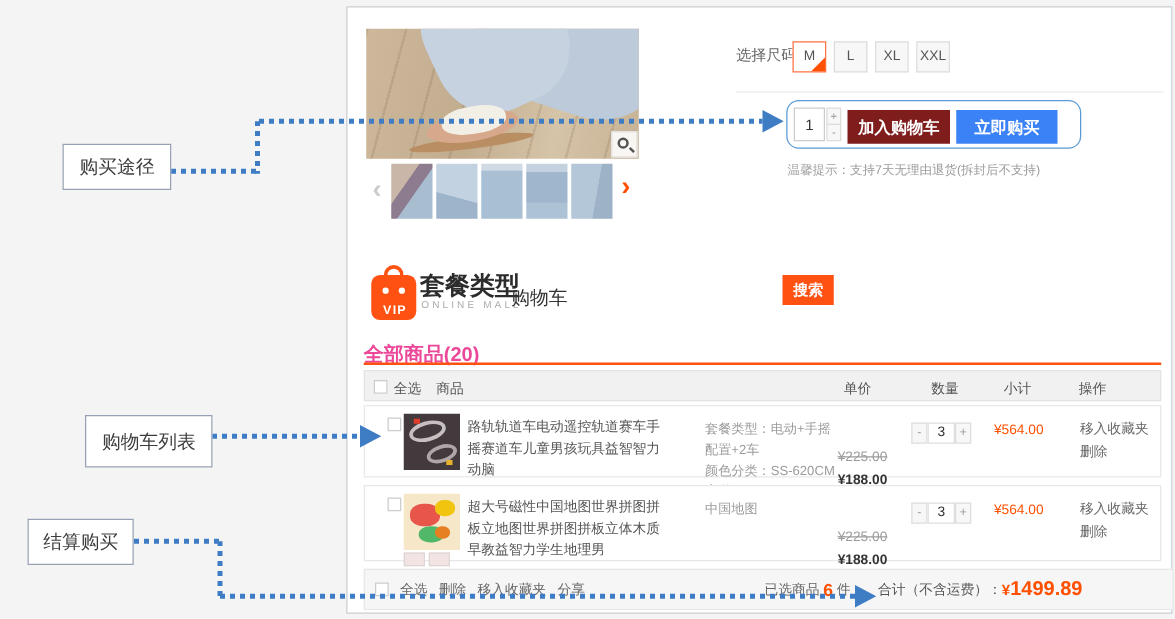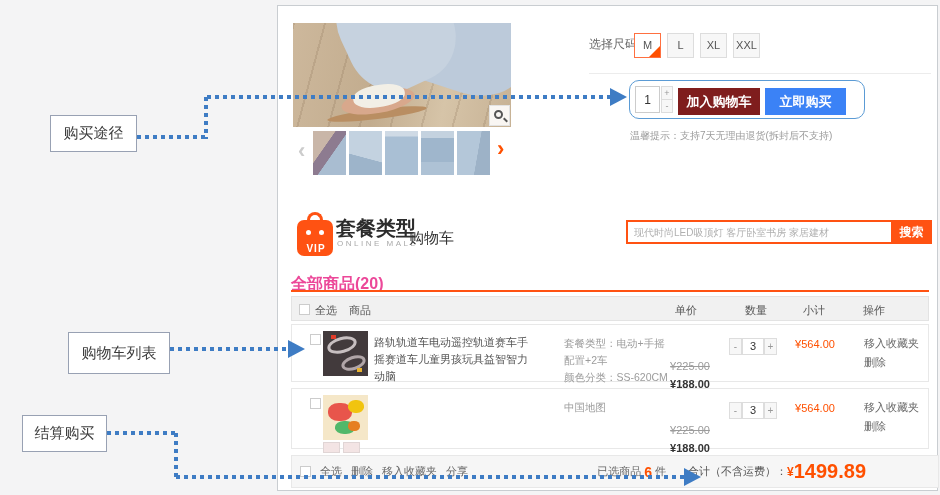--- a/index.html
+++ b/index.html
@@ -104,21 +104,21 @@
   .act-col { position:absolute; left:572px; top:9px; color:#666; line-height:1.7; }
   .act-col div { cursor:pointer; }
 
   
   .cfooter { left:13px; top:449px; width:648px; height:33px; background:#f6f6f6; border:1px solid #e8e8e8; font-size:11px; color:#666; }
   .f-left { position:absolute; left:8px; top:0; height:31px; display:flex; align-items:center; gap:9px; }
   .f-right { position:absolute; right:72px; top:0; height:31px; display:flex; align-items:center; }
   .sel-count { color:#ff5000; font-weight:bold; font-size:14px; margin:0 3px; }
   .total-label { margin-left:22px; color:#555; }
   .cny { color:#ff5000; font-size:12px; font-weight:bold; }
-  .total-val { color:#ff5000; font-size:20px; font-weight:bold; }
+  .total-val { color:#ff5000; font-size:16px; font-weight:bold; }
   .checkout-btn { position:absolute; right:0; top:0; width:64px; height:31px; background:#ff5212; color:#fff; font-size:14px; font-weight:bold; text-align:center; line-height:31px; cursor:pointer; }
 
   
   .ann { position:absolute; z-index:30; }
   .ann-label { background:#fff; border:1px solid #98a1b3; color:#3c3c3c; font-size:15px; display:flex; align-items:center; justify-content:center; }
   .lbl1 { left:50px; top:115px; width:87px; height:37px; }
   .lbl2 { left:68px; top:332px; width:102px; height:42px; }
   .lbl3 { left:22px; top:415px; width:85px; height:37px; }
   .dot-h { height:4px; background:repeating-linear-gradient(to right,#3e7cc4 0 4px,transparent 4px 8px); }
   .dot-v { width:4px; background:repeating-linear-gradient(to bottom,#3e7cc4 0 4px,transparent 4px 8px); }
@@ -184,21 +184,20 @@
     <span class="bag-handle"></span>
     <span class="bag-body"></span>
     <span class="bag-dot" style="left:9px;top:18px;"></span>
     <span class="bag-dot" style="left:22px;top:18px;"></span>
     <span class="bag-vip">VIP</span>
   </div>
   <span class="abs mall-name">套餐类型</span>
   <span class="abs mall-en">ONLINE MALL</span>
   <span class="abs page-name">购物车</span>
   <div class="abs search">
-    <input placeholder="现代时尚LED吸顶灯 客厅卧室书房 家居建材" style="">
     <div class="search-btn">搜索</div>
   </div>
 
   <span class="abs section-title">全部商品(20)</span>
   <div class="abs title-line"></div>
 
   <div class="abs thead">
     <span style="left:7px;top:7px;" class="cb"></span>
     <span style="left:23px;">全选</span>
     <span style="left:57px;">商品</span>
@@ -242,20 +241,21 @@
     <div class="item-img img-map">
       <span class="blob b1"></span>
       <span class="blob b2"></span>
       <span class="blob b3"></span>
       <span class="blob b4"></span>
     </div>
     <div class="sub-thumbs">
       <span class="sub-thumb"></span>
       <span class="sub-thumb"></span>
     </div>
+    <div class="item-name">超大号磁性中国地图世界拼图拼板立地图世界拼图拼板立体木质早教益智力学生地理男</div>
     <div class="item-spec">
       <div>中国地图</div>
     </div>
     <div class="price-col">
       <div class="price-old">¥225.00</div>
       <div class="price-now">¥188.00</div>
     </div>
     <div class="qty-col">
       <div class="q-btn">-</div>
       <div class="q-val">3</div>

